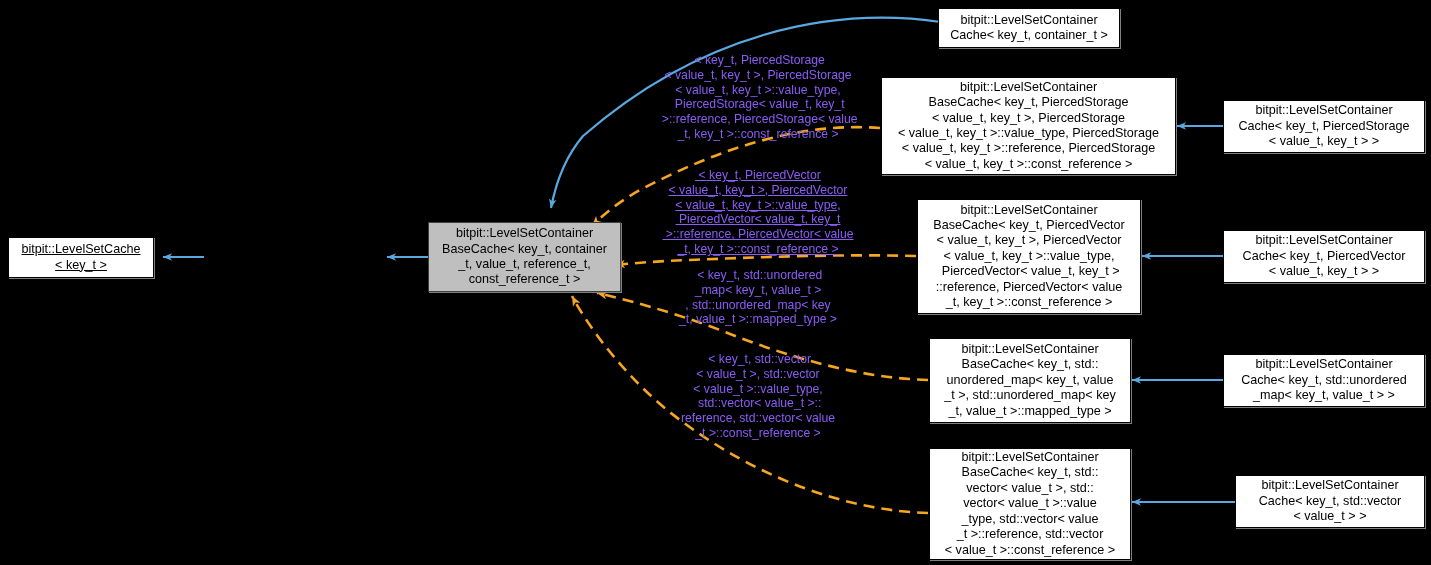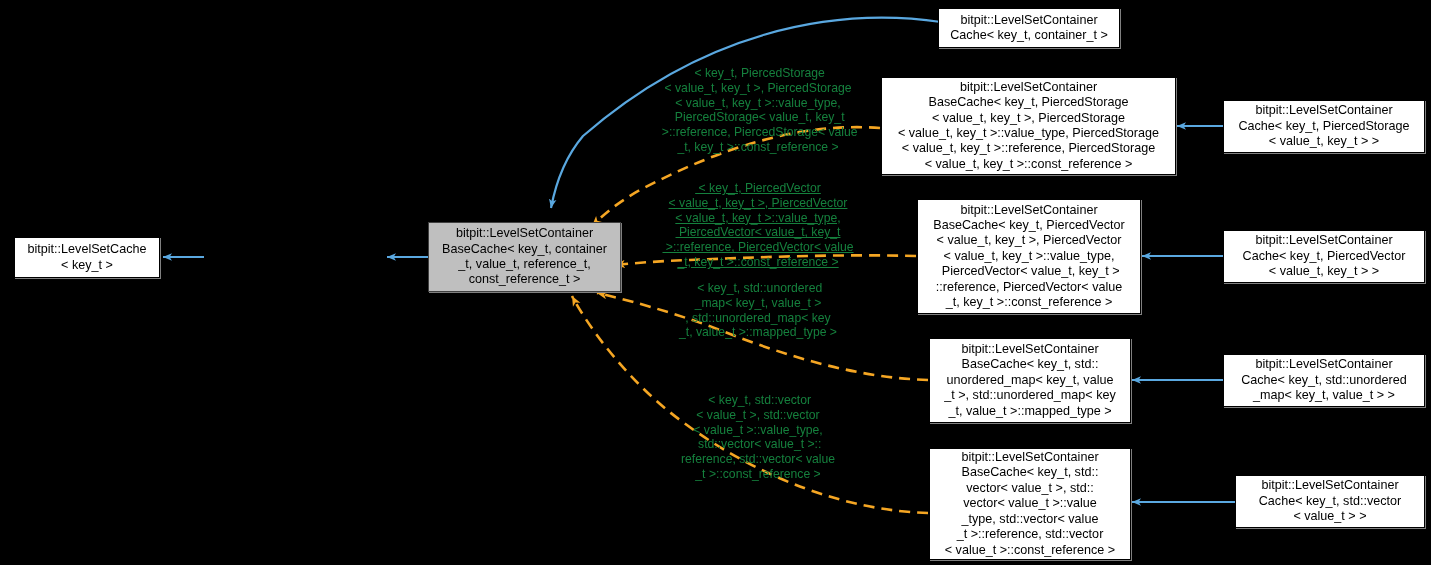--- a/index.html
+++ b/index.html
@@ -41,27 +41,26 @@
   .node.current {
     background: #bfbfbf;
     border: 1px solid #404040;
   }
   .node .txt {
     display: block;
     width: 100%;
   }
   .edgelabel {
     position: absolute;
-    color: #15803d;
+    color: #8b5cf6;
     font-size: 12.2px;
     line-height: 14.8px;
     text-align: center;
     white-space: pre;
     font-family: "Liberation Sans", sans-serif;
-    margin-top: 13px;
   }
 </style>
 </head>
 <body>
 
 <div id="canvas">
 
   <svg class="edges" viewBox="0 0 1431 565">
     <defs>
       <marker id="blueArrow" markerWidth="10" markerHeight="8" refX="9" refY="4" orient="auto" markerUnits="userSpaceOnUse">
@@ -88,21 +87,21 @@
       <path d="M880,128 C800,122 720,148 640,190 C620,201 605,213 592,226" fill="none" stroke="#f5a623" stroke-width="2.6" stroke-dasharray="11,7" marker-end="url(#orangeArrow)"></path>
 
       <path d="M916,256 C840,254 760,257 690,260 C660,261 635,263 615,265" fill="none" stroke="#f5a623" stroke-width="2.6" stroke-dasharray="11,7" marker-end="url(#orangeArrow)"></path>
 
       <path d="M928,380 C860,378 790,358 720,330 C670,311 620,298 597,293" fill="none" stroke="#f5a623" stroke-width="2.6" stroke-dasharray="11,7" marker-end="url(#orangeArrow)"></path>
 
       <path d="M928,513 C850,511 760,480 680,420 C630,383 590,330 572,296" fill="none" stroke="#f5a623" stroke-width="2.6" stroke-dasharray="11,7" marker-end="url(#orangeArrow)"></path>
     </g>
   </svg>
 
-  <div class="node" style="left:14px; top:237px; width:146px; height:41px;">
+  <div class="node" style="left:8px; top:237px; width:146px; height:41px;text-decoration:underline;">
     <span class="txt">bitpit::LevelSetCache
 &lt; key_t &gt;</span>
   </div>
 
 
   <div class="node current" style="left:428px; top:222px; width:193px; height:70px;">
     <span class="txt">bitpit::LevelSetContainer
 BaseCache&lt; key_t, container
 _t, value_t, reference_t,
 const_reference_t &gt;</span>
@@ -186,20 +185,20 @@
 &lt; value_t, key_t &gt;::value_type,
  PiercedVector&lt; value_t, key_t
  &gt;::reference, PiercedVector&lt; value
 _t, key_t &gt;::const_reference &gt;</div>
 
   <div class="edgelabel" style="left:636px; top:268px; width:244px;"> &lt; key_t, std::unordered
 _map&lt; key_t, value_t &gt;
 , std::unordered_map&lt; key
 _t, value_t &gt;::mapped_type &gt;</div>
 
-  <div class="edgelabel" style="left:628px; top:380px; width:260px;"> &lt; key_t, std::vector
+  <div class="edgelabel" style="left:628px; top:352px; width:260px;"> &lt; key_t, std::vector
 &lt; value_t &gt;, std::vector
 &lt; value_t &gt;::value_type,
  std::vector&lt; value_t &gt;::
 reference, std::vector&lt; value
 _t &gt;::const_reference &gt;</div>
 
 </div>
 
 </body></html>

